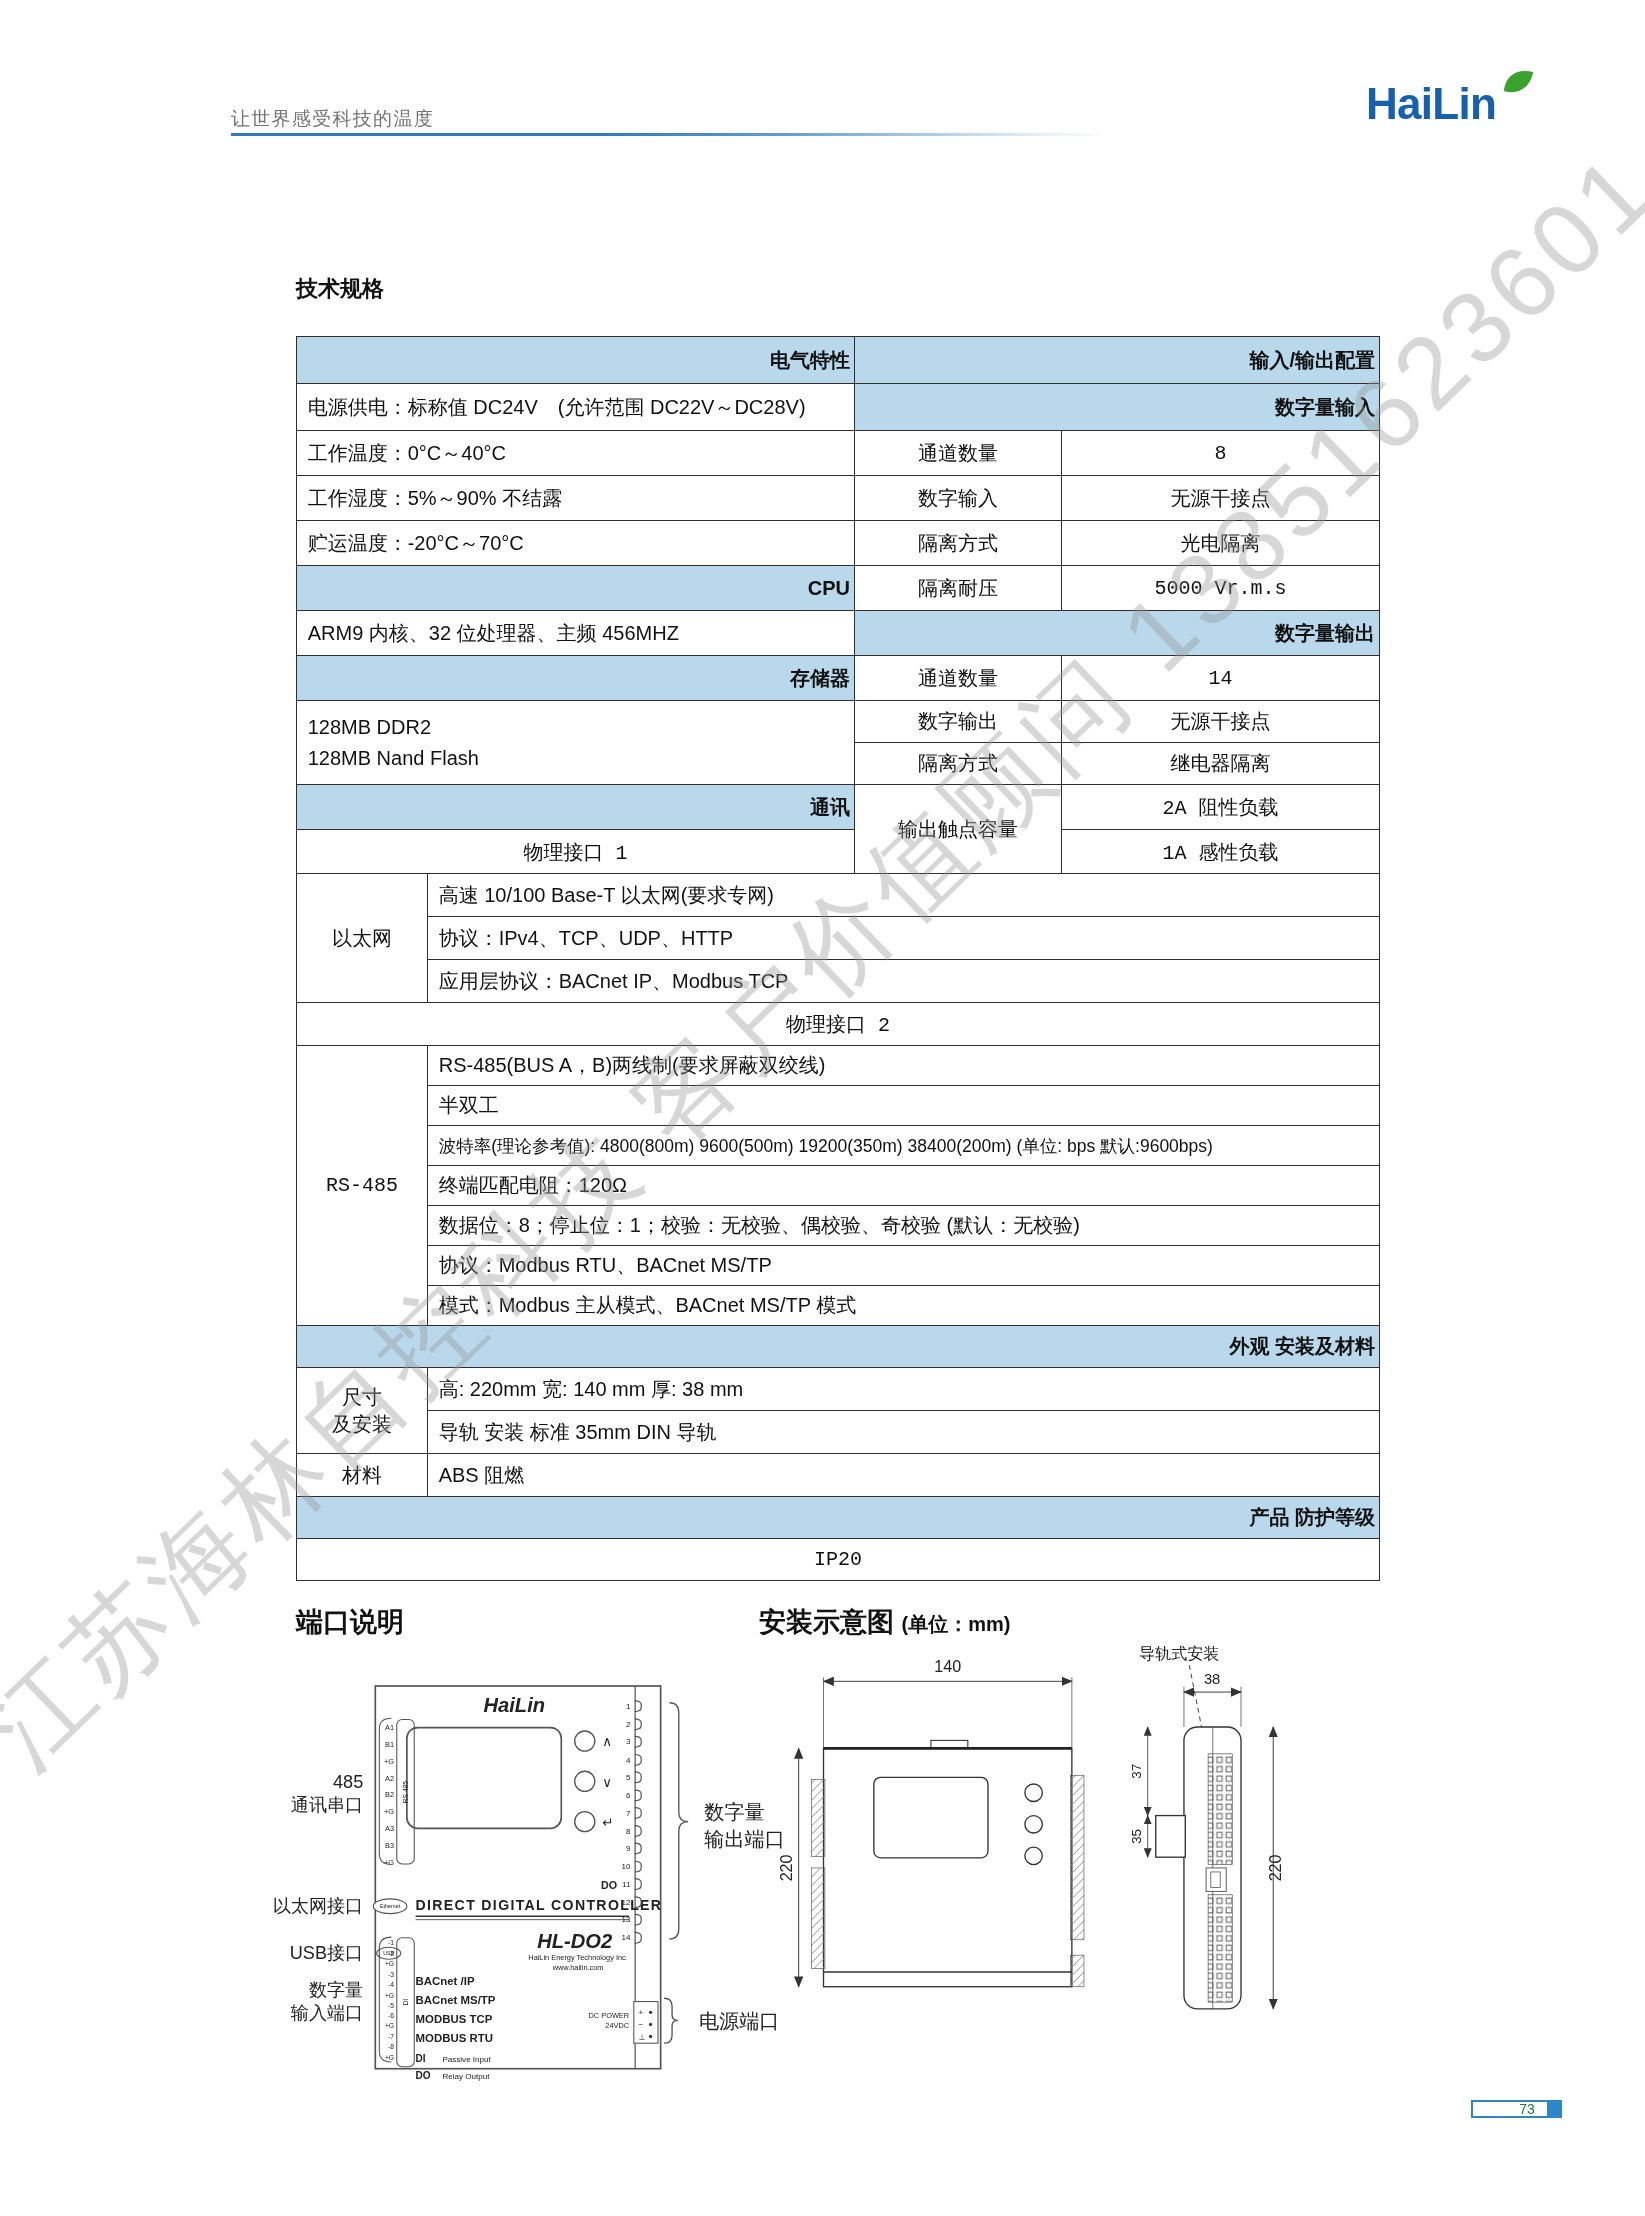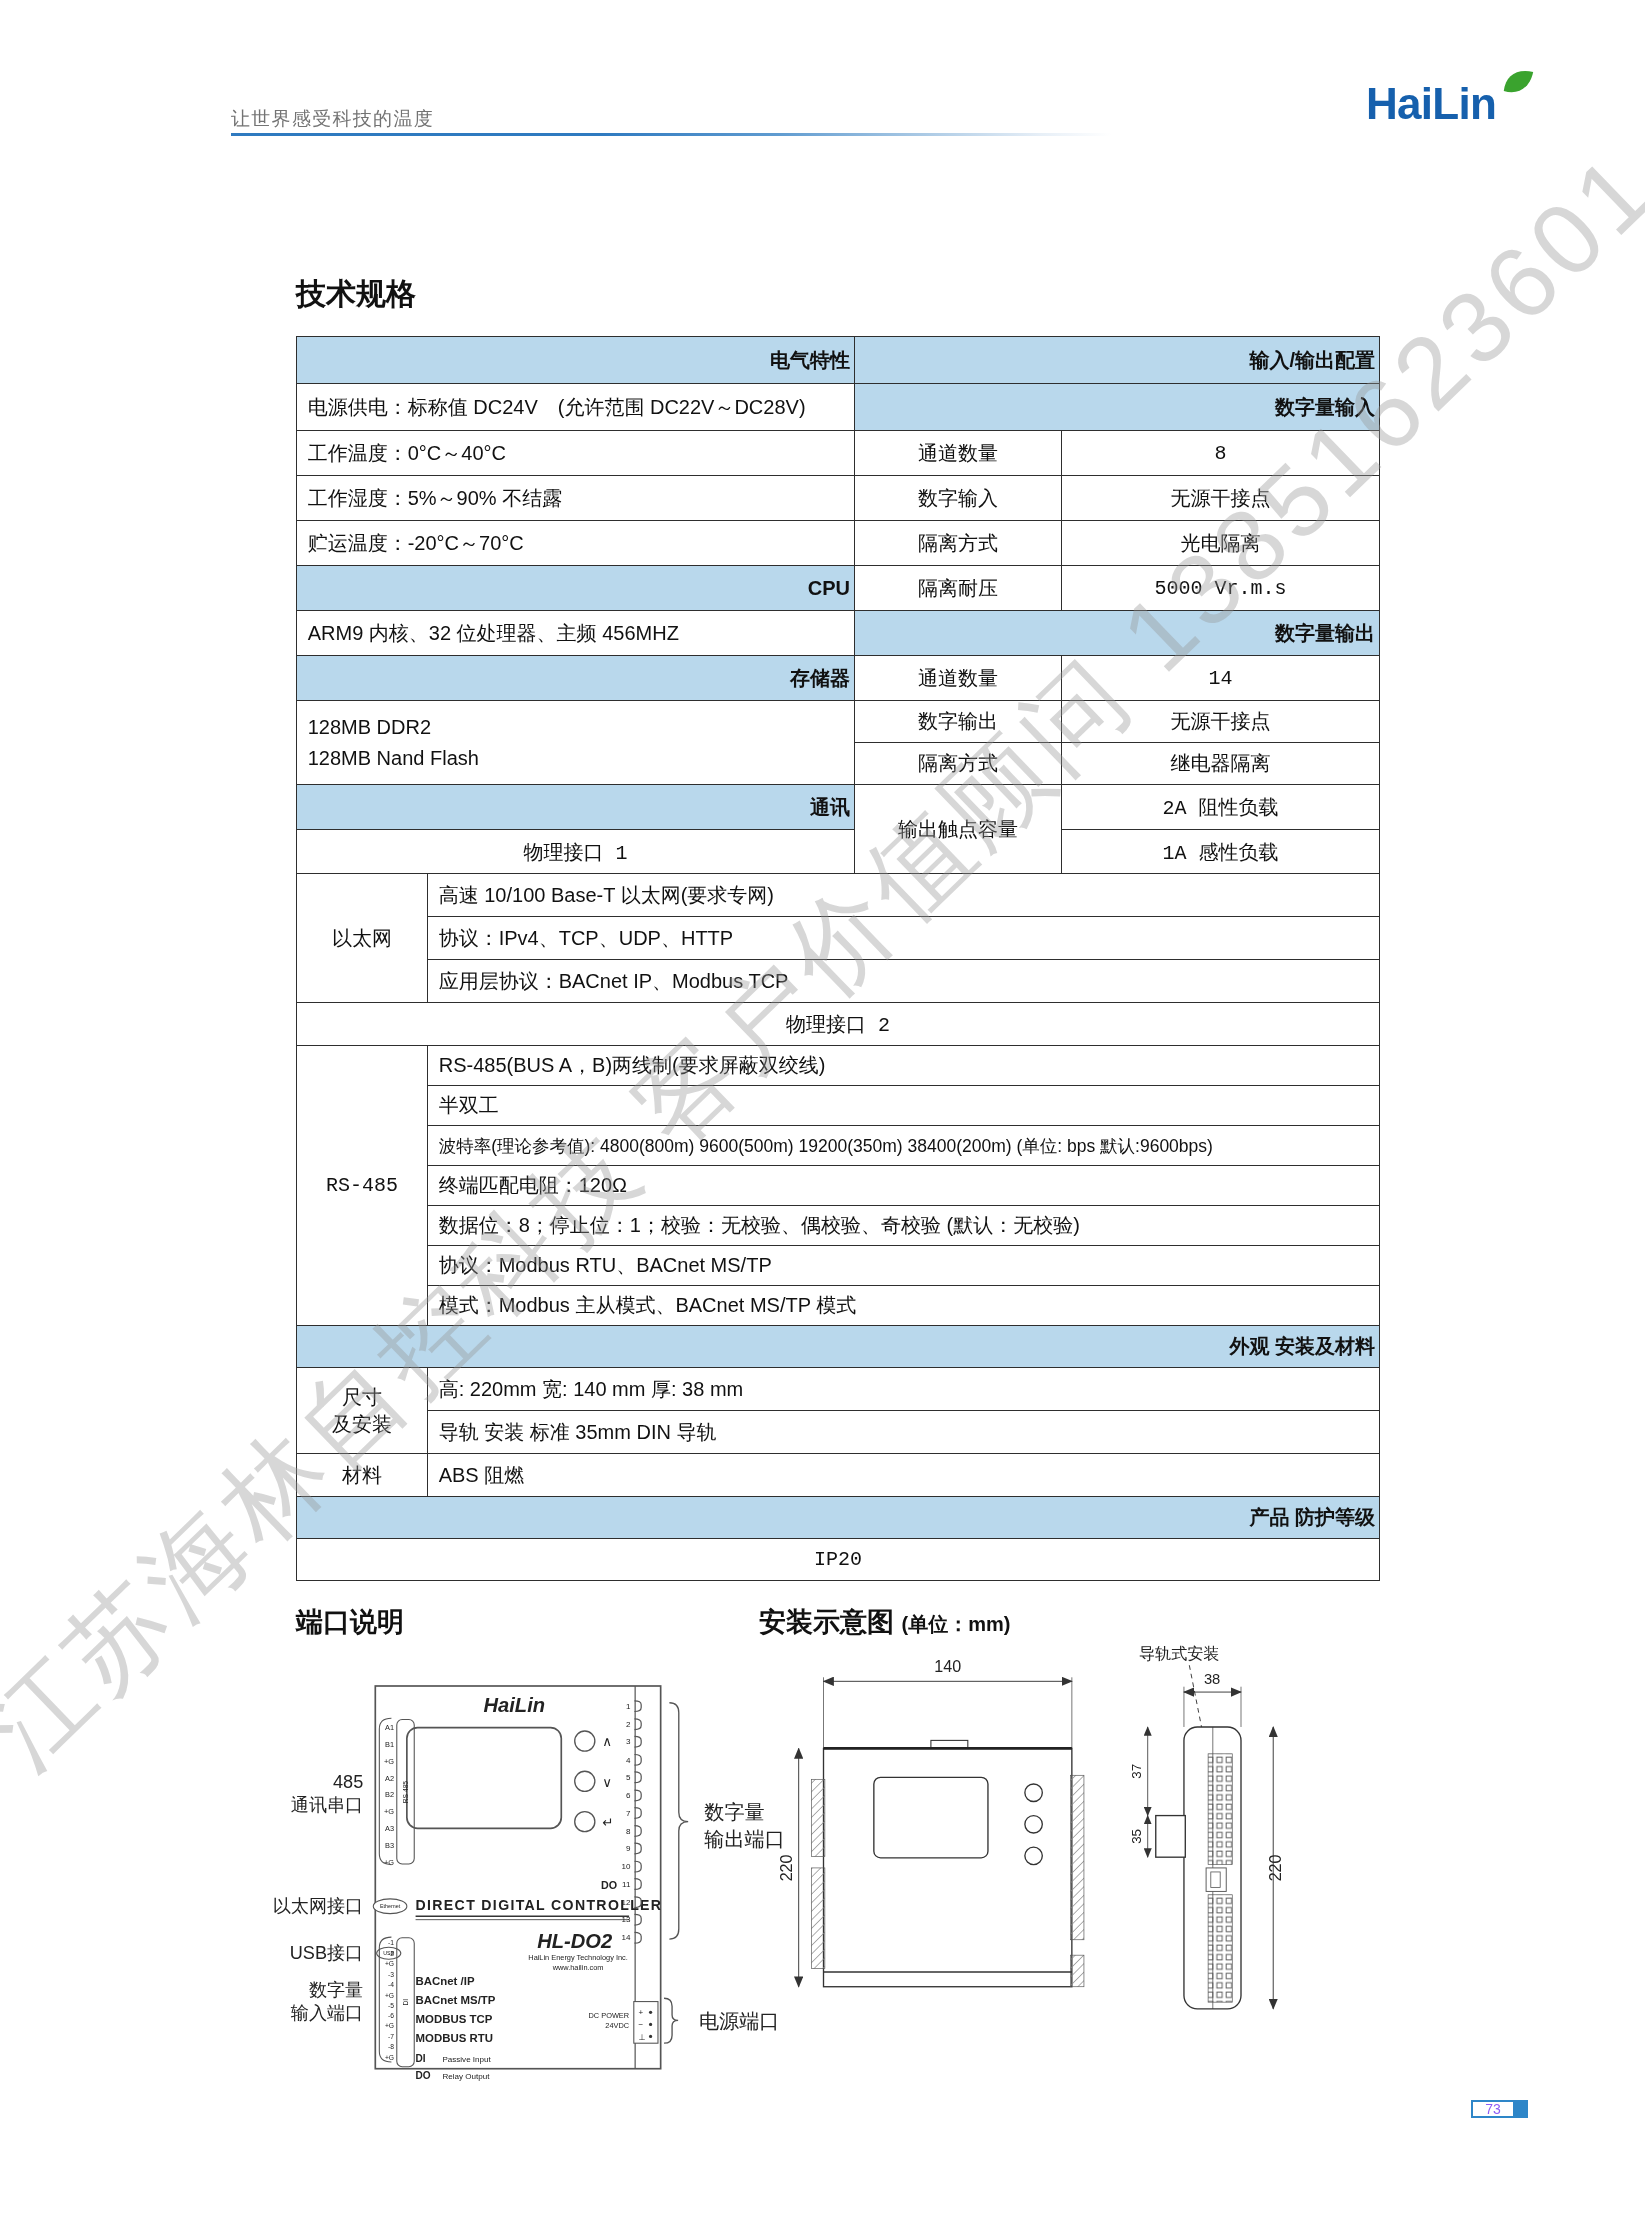--- a/index.html
+++ b/index.html
@@ -6,43 +6,43 @@
   .page{position:relative;width:1645px;height:2216px;background:#ffffff;overflow:hidden;
         font-family:"Liberation Sans",sans-serif;color:#111;}
   
   .slogan{position:absolute;left:231px;top:106px;font-size:19px;color:#737373;letter-spacing:1.3px;}
   .rule{position:absolute;left:231px;top:133px;width:880px;height:3.4px;
         background:linear-gradient(to right,#2f7ac0 0%,#2f7ac0 42%,#5f9bd0 62%,#a8c8e4 78%,#e7eff7 92%,#ffffff 100%);}
   .logo{position:absolute;left:1366px;top:79px;width:188px;height:60px;}
   .logo .word{font-size:44px;font-weight:800;color:#1660ad;letter-spacing:-0.7px;font-family:"Liberation Sans",sans-serif;}
   .logo svg{position:absolute;left:137px;top:-13.4px;}
   
-  .tech-title{position:absolute;left:296px;top:274px;font-size:30px;font-weight:700;margin:0;}
+  .tech-title{position:absolute;left:296px;top:274px;font-size:22px;font-weight:700;margin:0;}
   .sec-title{position:absolute;font-size:27px;font-weight:700;}
   .sec-title .unit{font-size:20px;font-weight:700;margin-top:21px;}
   
   table.spec{position:absolute;border-collapse:collapse;table-layout:fixed;background:transparent;}
   .spec td{border:1.3px solid #2e2e2e;font-size:20px;vertical-align:middle;padding:0 10.7px;background:#fff;}
   .spec td.hd{background:#b9d8ec;text-align:right;font-weight:700;font-size:20px;padding:0 4px;}
   .spec td.cc{text-align:center;padding:0 5.4px;font-family:Liberation Mono, monospace;}
   .spec td.lc{text-align:left;}
   .spec td.small{font-size:17.5px;white-space:nowrap;}
   .h70{height:47px}.h67{height:45px}.h64{height:43px}.h62{height:42px}.h60{height:40px}
   .mem div{line-height:1.55;}
   
   svg text{font-family:"Liberation Sans",sans-serif;fill:#222;}
   .diagram{position:absolute;}
   
   .watermark{position:absolute;left:0;top:0;width:1645px;height:2216px;pointer-events:none;z-index:40;}
   .watermark span{position:absolute;left:822px;top:961px;transform:translate(-50%,-50%) rotate(-44deg);
     white-space:nowrap;font-size:101px;letter-spacing:6.7px;font-weight:500;color:rgba(150,150,150,0.38);}
   
   .page-badge{position:absolute;left:1471px;top:2100px;display:flex;align-items:stretch;height:17.5px;}
-  .page-badge .num{width:40px;border:2px solid #2e86c8;background:#fff;color:#8b5cf6;
-    font-size:14px;display:flex;align-items:center;justify-content:center;}
+  .page-badge .num{width:40px;border:2px solid #2e86c8;background:#fff;color:#15803d;
+    font-size:14px;display:flex;align-items:center;justify-content:center;padding-left:34px;}
   .page-badge .sq{width:13.4px;background:#2e86c8;}
 </style>
 </head>
 <body>
 
 <div class="page">
 
   <div class="slogan">让世界感受科技的温度</div>
   <div class="rule"></div>
   <div class="logo">

